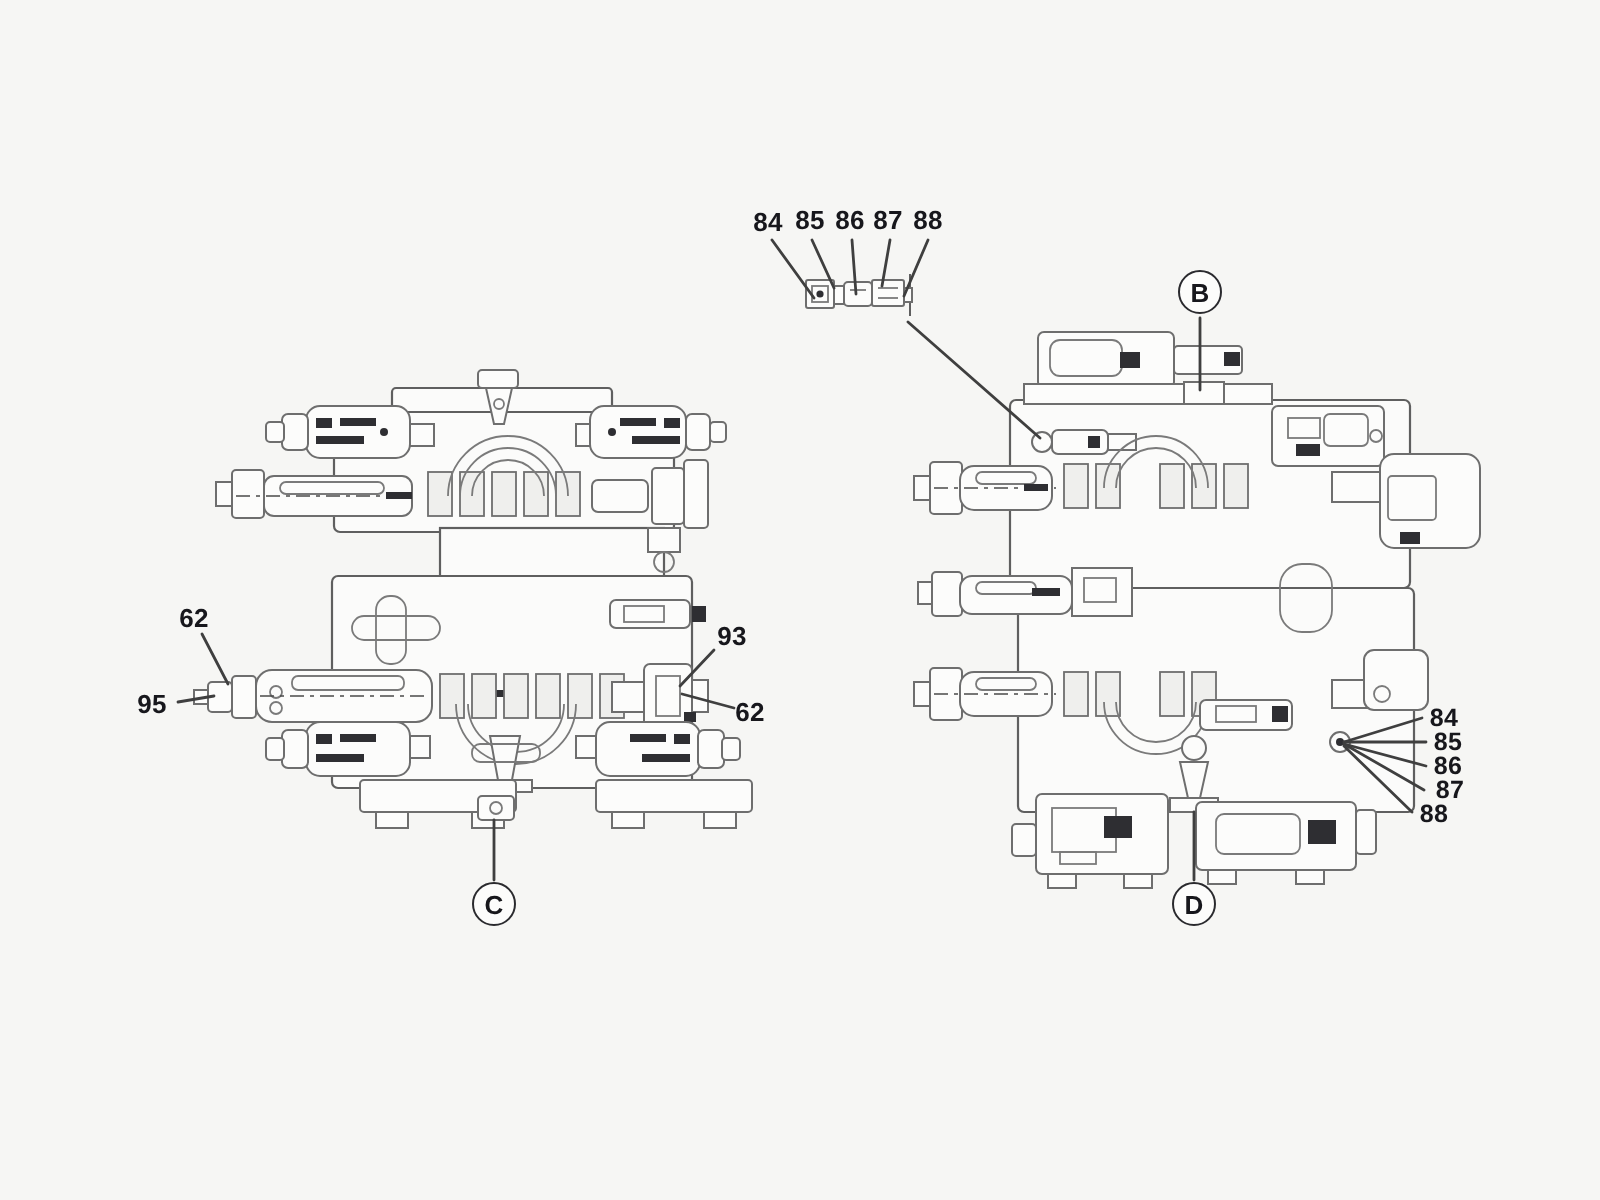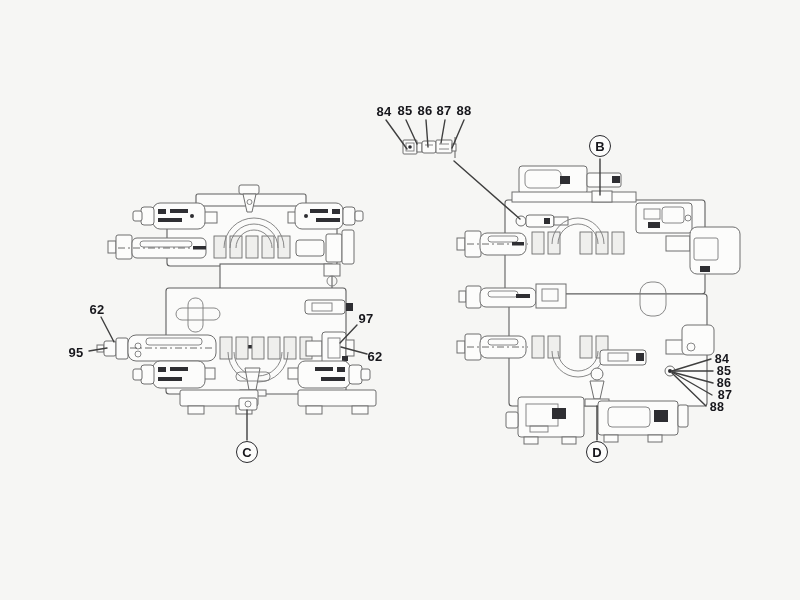--- a/index.html
+++ b/index.html
@@ -292,21 +292,21 @@
 </svg>
 
 <div class="callout" style="left:384px;top:111px;">84</div>
 <div class="callout" style="left:405px;top:110px;">85</div>
 <div class="callout" style="left:425px;top:110px;">86</div>
 <div class="callout" style="left:444px;top:110px;">87</div>
 <div class="callout" style="left:464px;top:110px;">88</div>
 
 <div class="callout" style="left:97px;top:309px;">62</div>
 <div class="callout" style="left:76px;top:352px;">95</div>
-<div class="callout" style="left:366px;top:318px;">97</div>
+<div class="callout" style="left:366px;top:318px;">93</div>
 <div class="callout" style="left:375px;top:356px;">62</div>
 
 <div class="callout" style="left:722px;top:359px;font-size:12.5px;">84</div>
 <div class="callout" style="left:724px;top:371px;font-size:12.5px;">85</div>
 <div class="callout" style="left:724px;top:383px;font-size:12.5px;">86</div>
 <div class="callout" style="left:725px;top:395px;font-size:12.5px;">87</div>
 <div class="callout" style="left:717px;top:407px;font-size:12.5px;">88</div>
 
 <div class="view-circle" style="left:600px;top:146px;">B</div>
 <div class="view-circle" style="left:247px;top:452px;">C</div>

